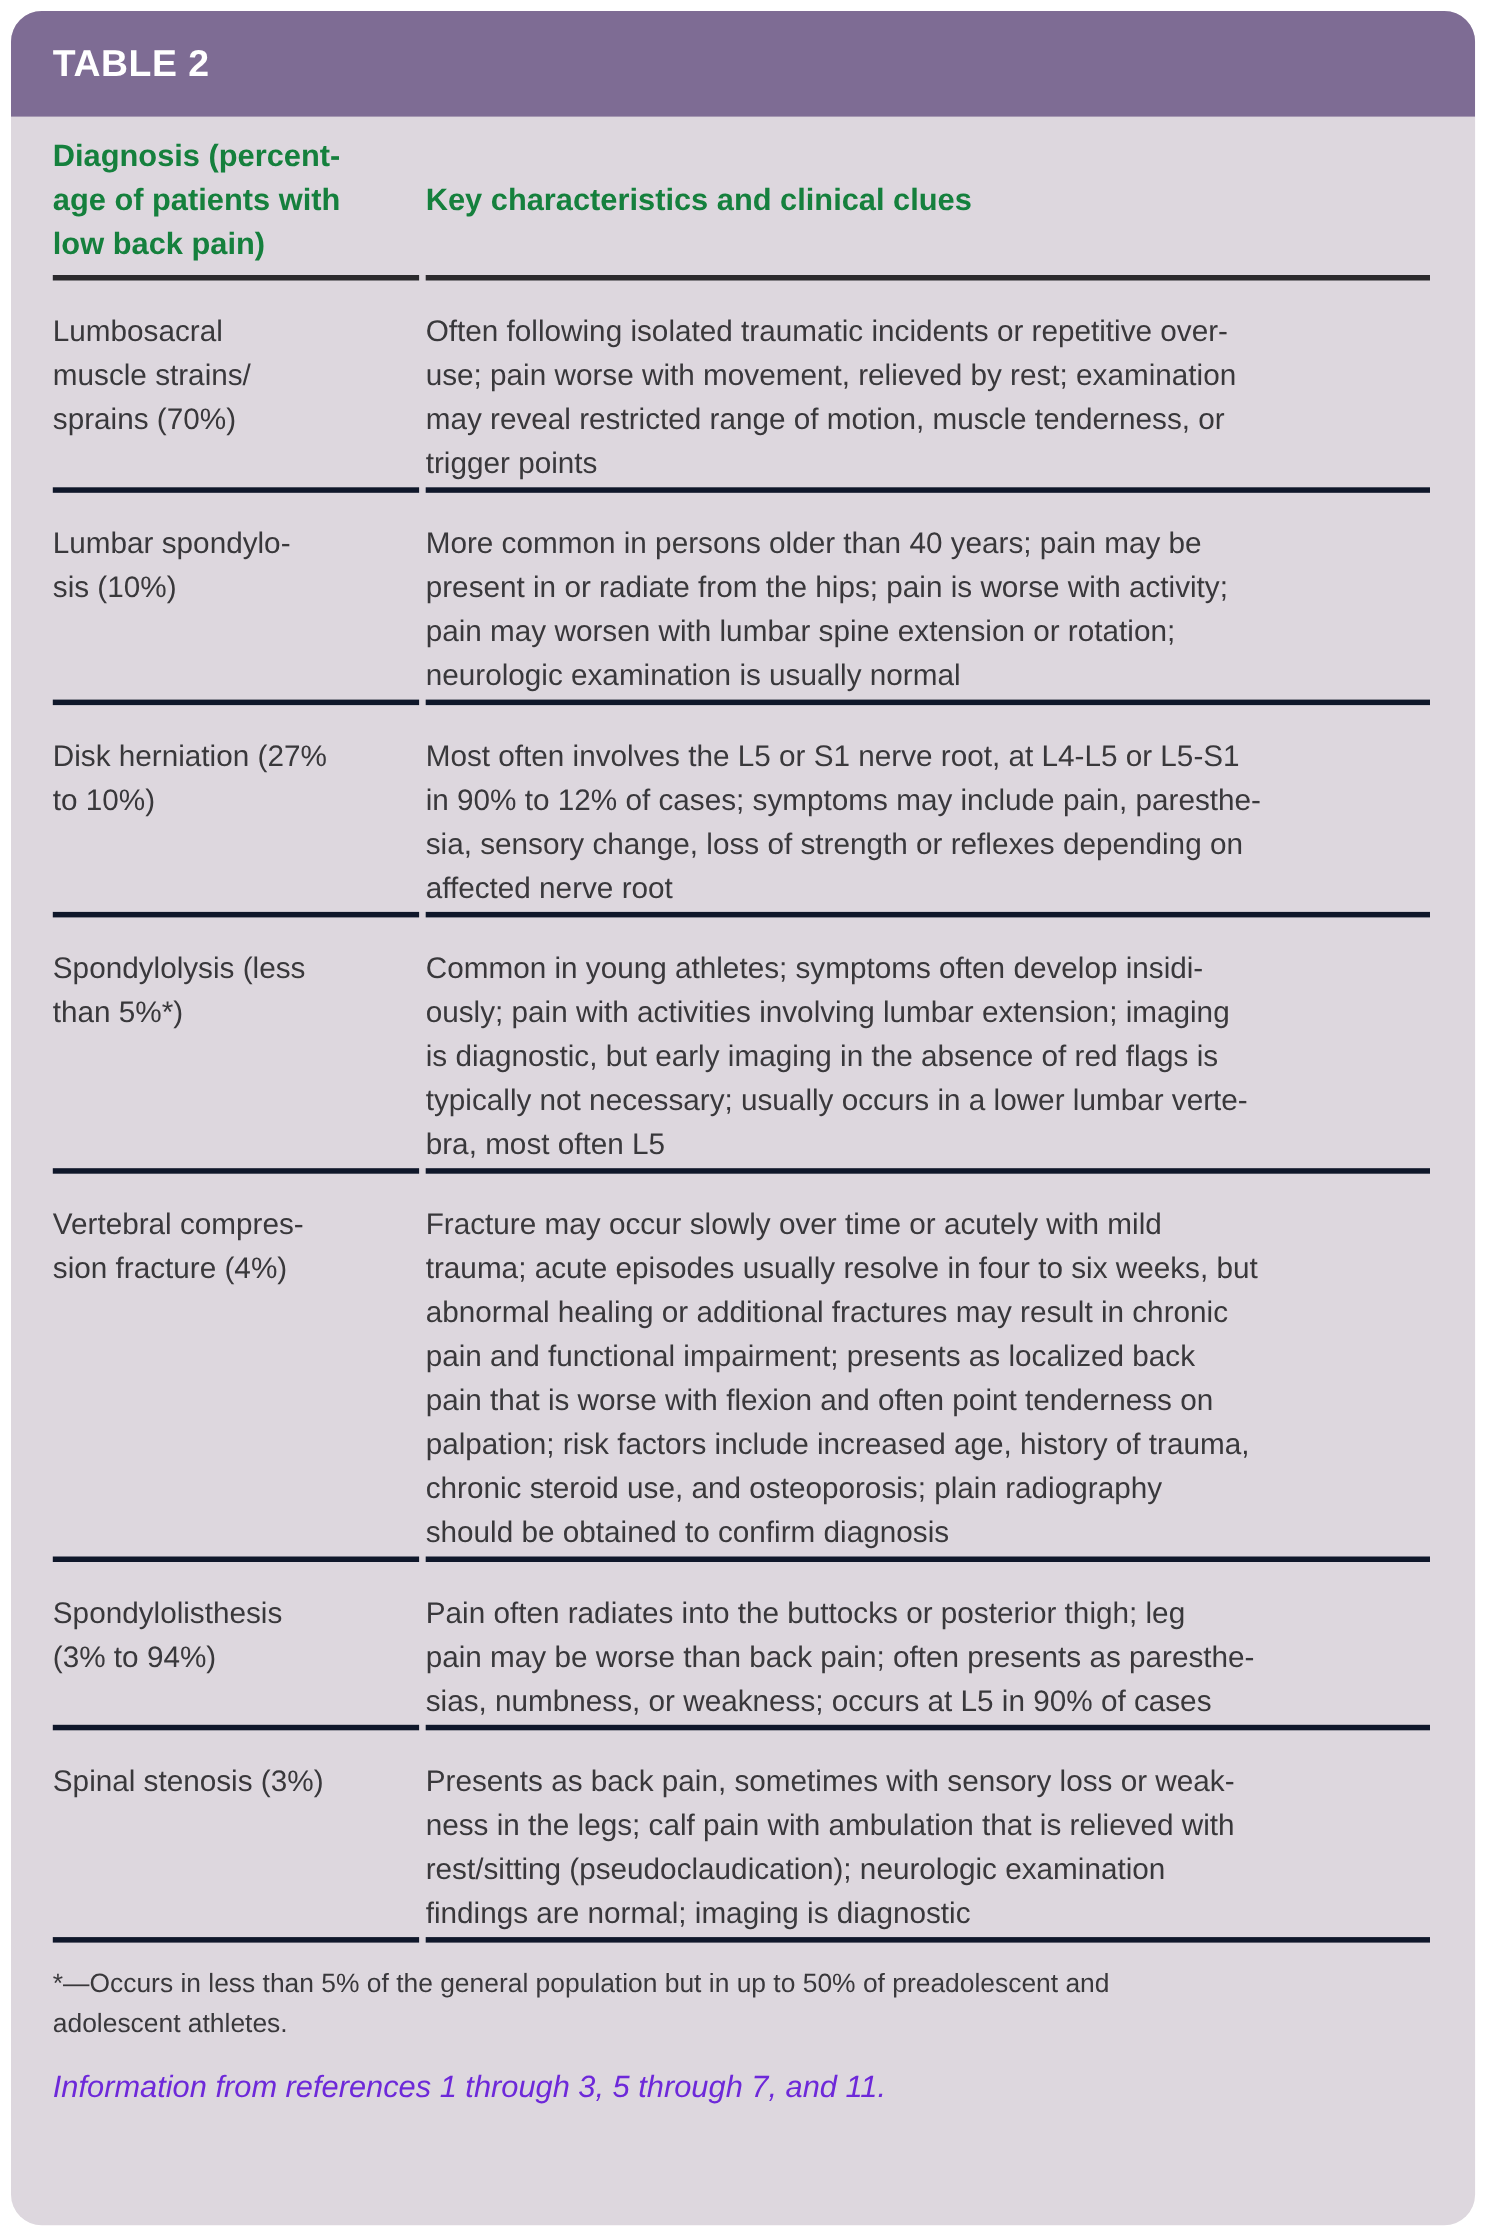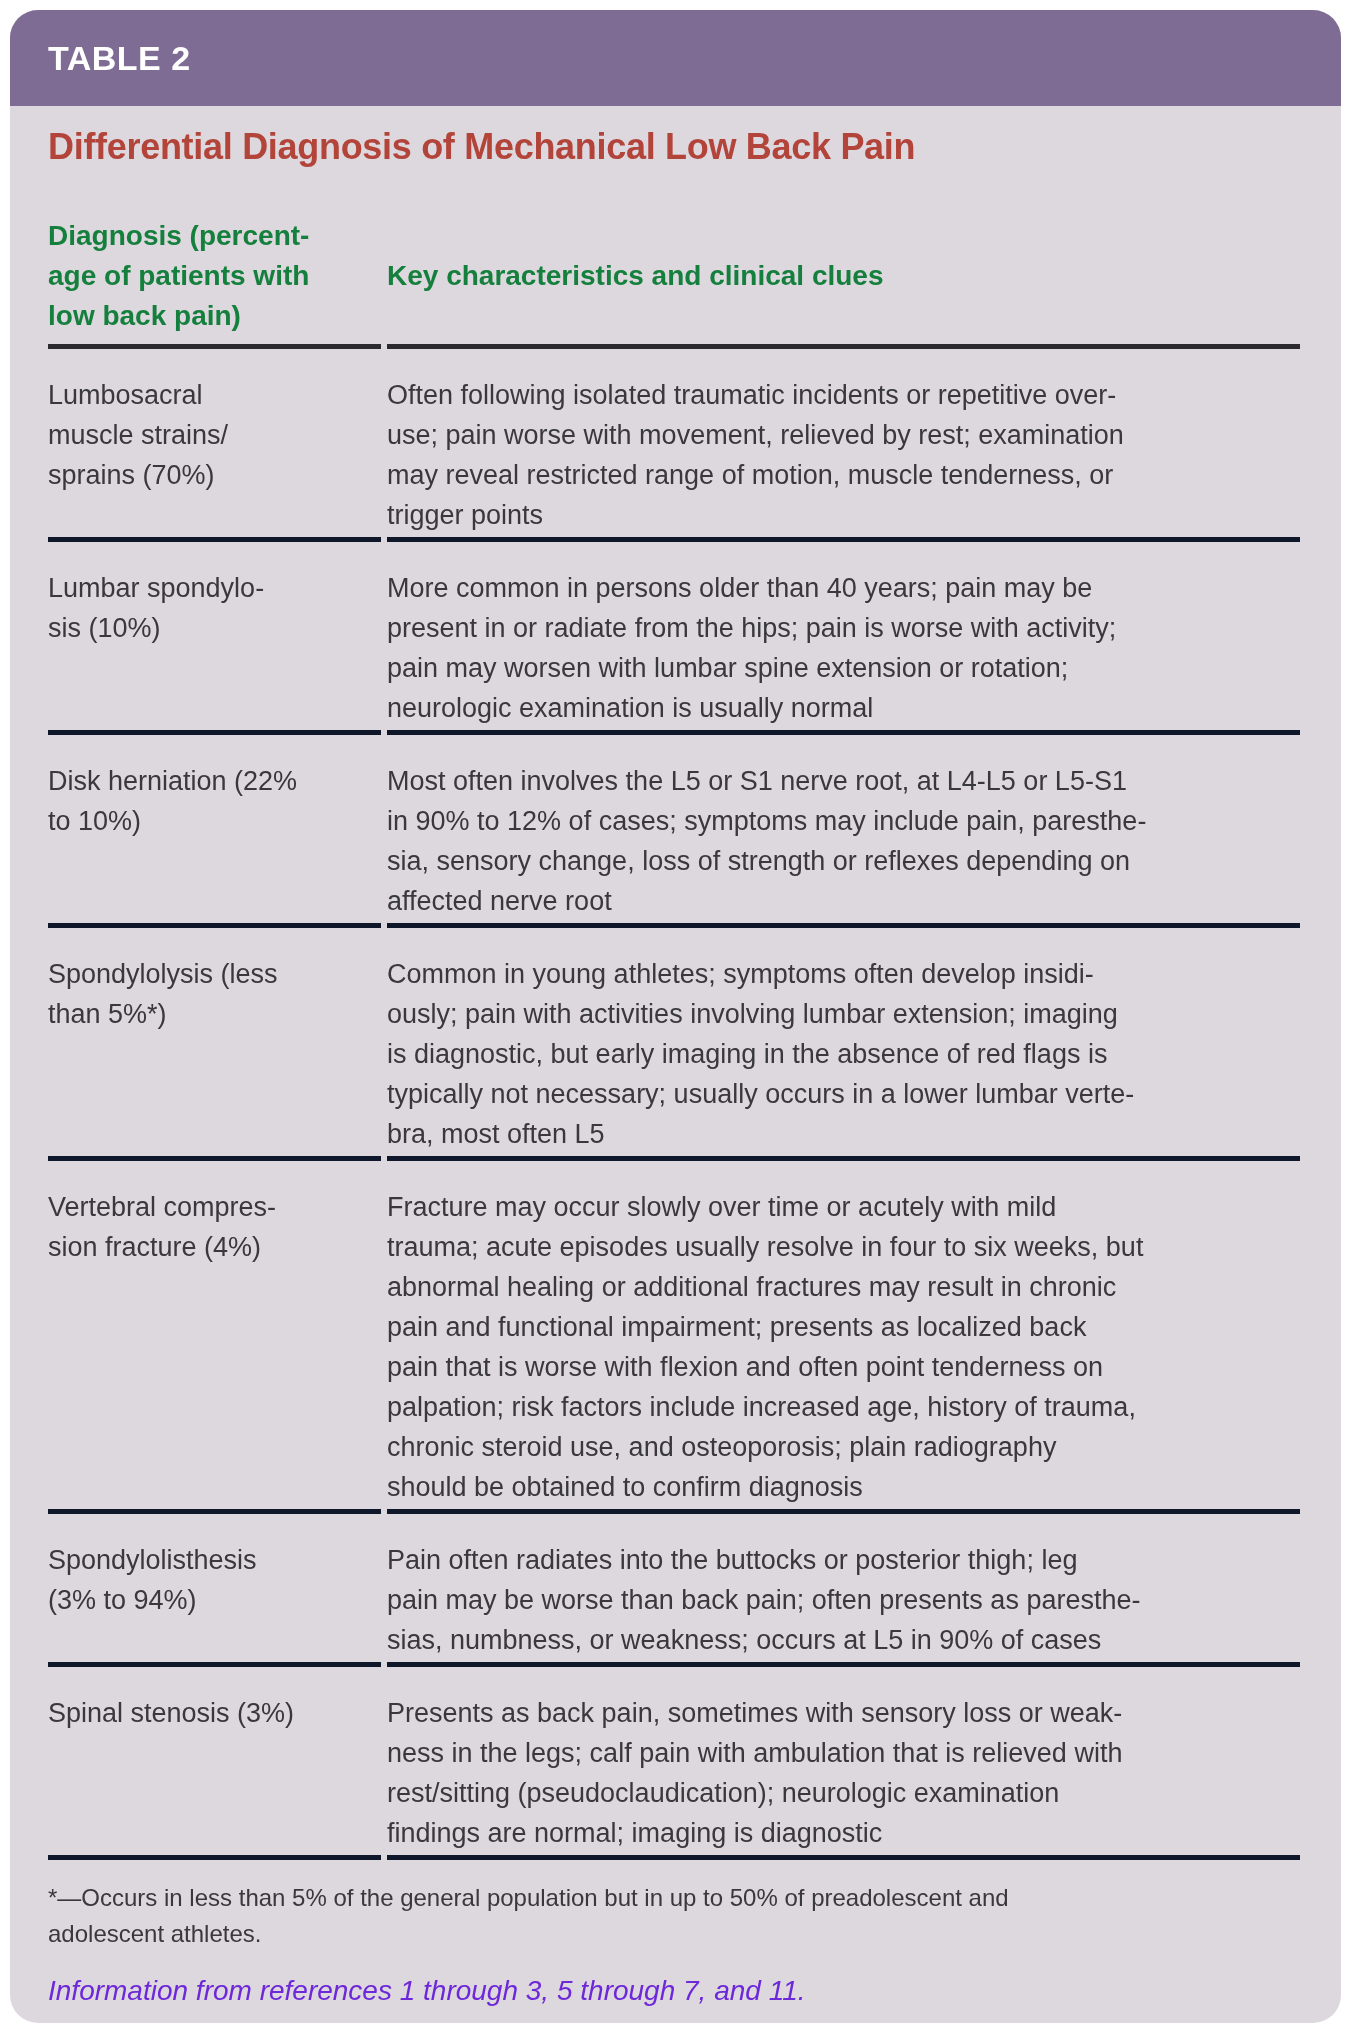--- a/index.html
+++ b/index.html
@@ -93,21 +93,20 @@
 <body>
 
 <div class="page">
   <div class="card">
 
     <div class="card-header">
       <span class="table-label">TABLE 2</span>
     </div>
 
     <div class="card-body">
-      <h1 class="table-title">Differential Diagnosis of Mechanical Low Back Pain</h1>
 
       <div class="grid">
         <div class="th prelines">Diagnosis (percent-
 age of patients with
 low back pain)</div>
         <div class="th th-right">
           <span class="prelines">Key characteristics and clinical clues</span>
         </div>
       </div>
 
@@ -124,21 +123,21 @@
       <div class="grid">
         <div class="cell prelines">Lumbar spondylo-
 sis (10%)</div>
         <div class="cell prelines">More common in persons older than 40 years; pain may be
 present in or radiate from the hips; pain is worse with activity;
 pain may worsen with lumbar spine extension or rotation;
 neurologic examination is usually normal</div>
       </div>
 
       <div class="grid">
-        <div class="cell prelines">Disk herniation (22%
+        <div class="cell prelines">Disk herniation (27%
 to 10%)</div>
         <div class="cell prelines">Most often involves the L5 or S1 nerve root, at L4-L5 or L5-S1
 in 90% to 12% of cases; symptoms may include pain, paresthe-
 sia, sensory change, loss of strength or reflexes depending on
 affected nerve root</div>
       </div>
 
       <div class="grid">
         <div class="cell prelines">Spondylolysis (less
 than 5%*)</div>

